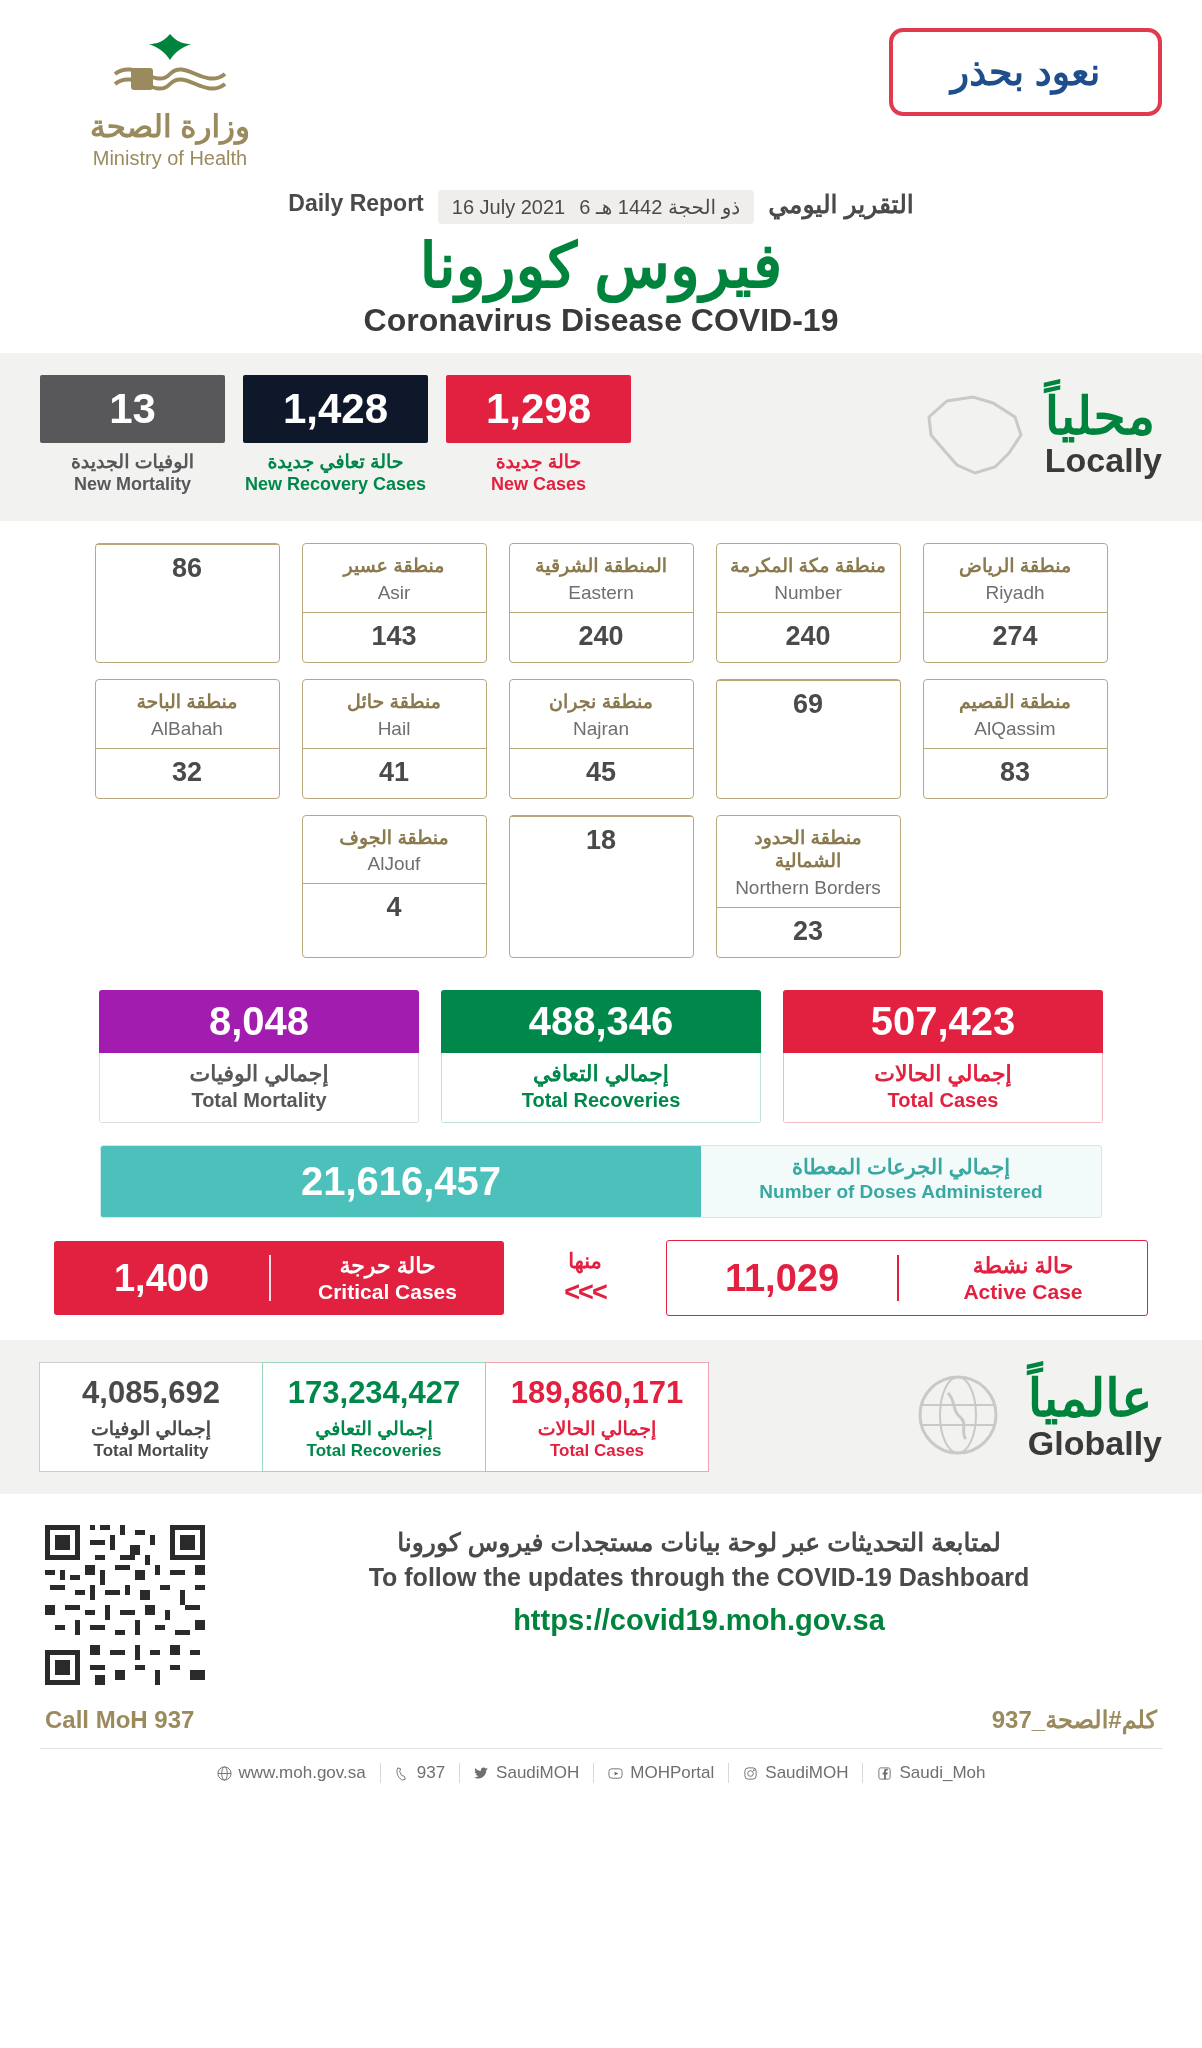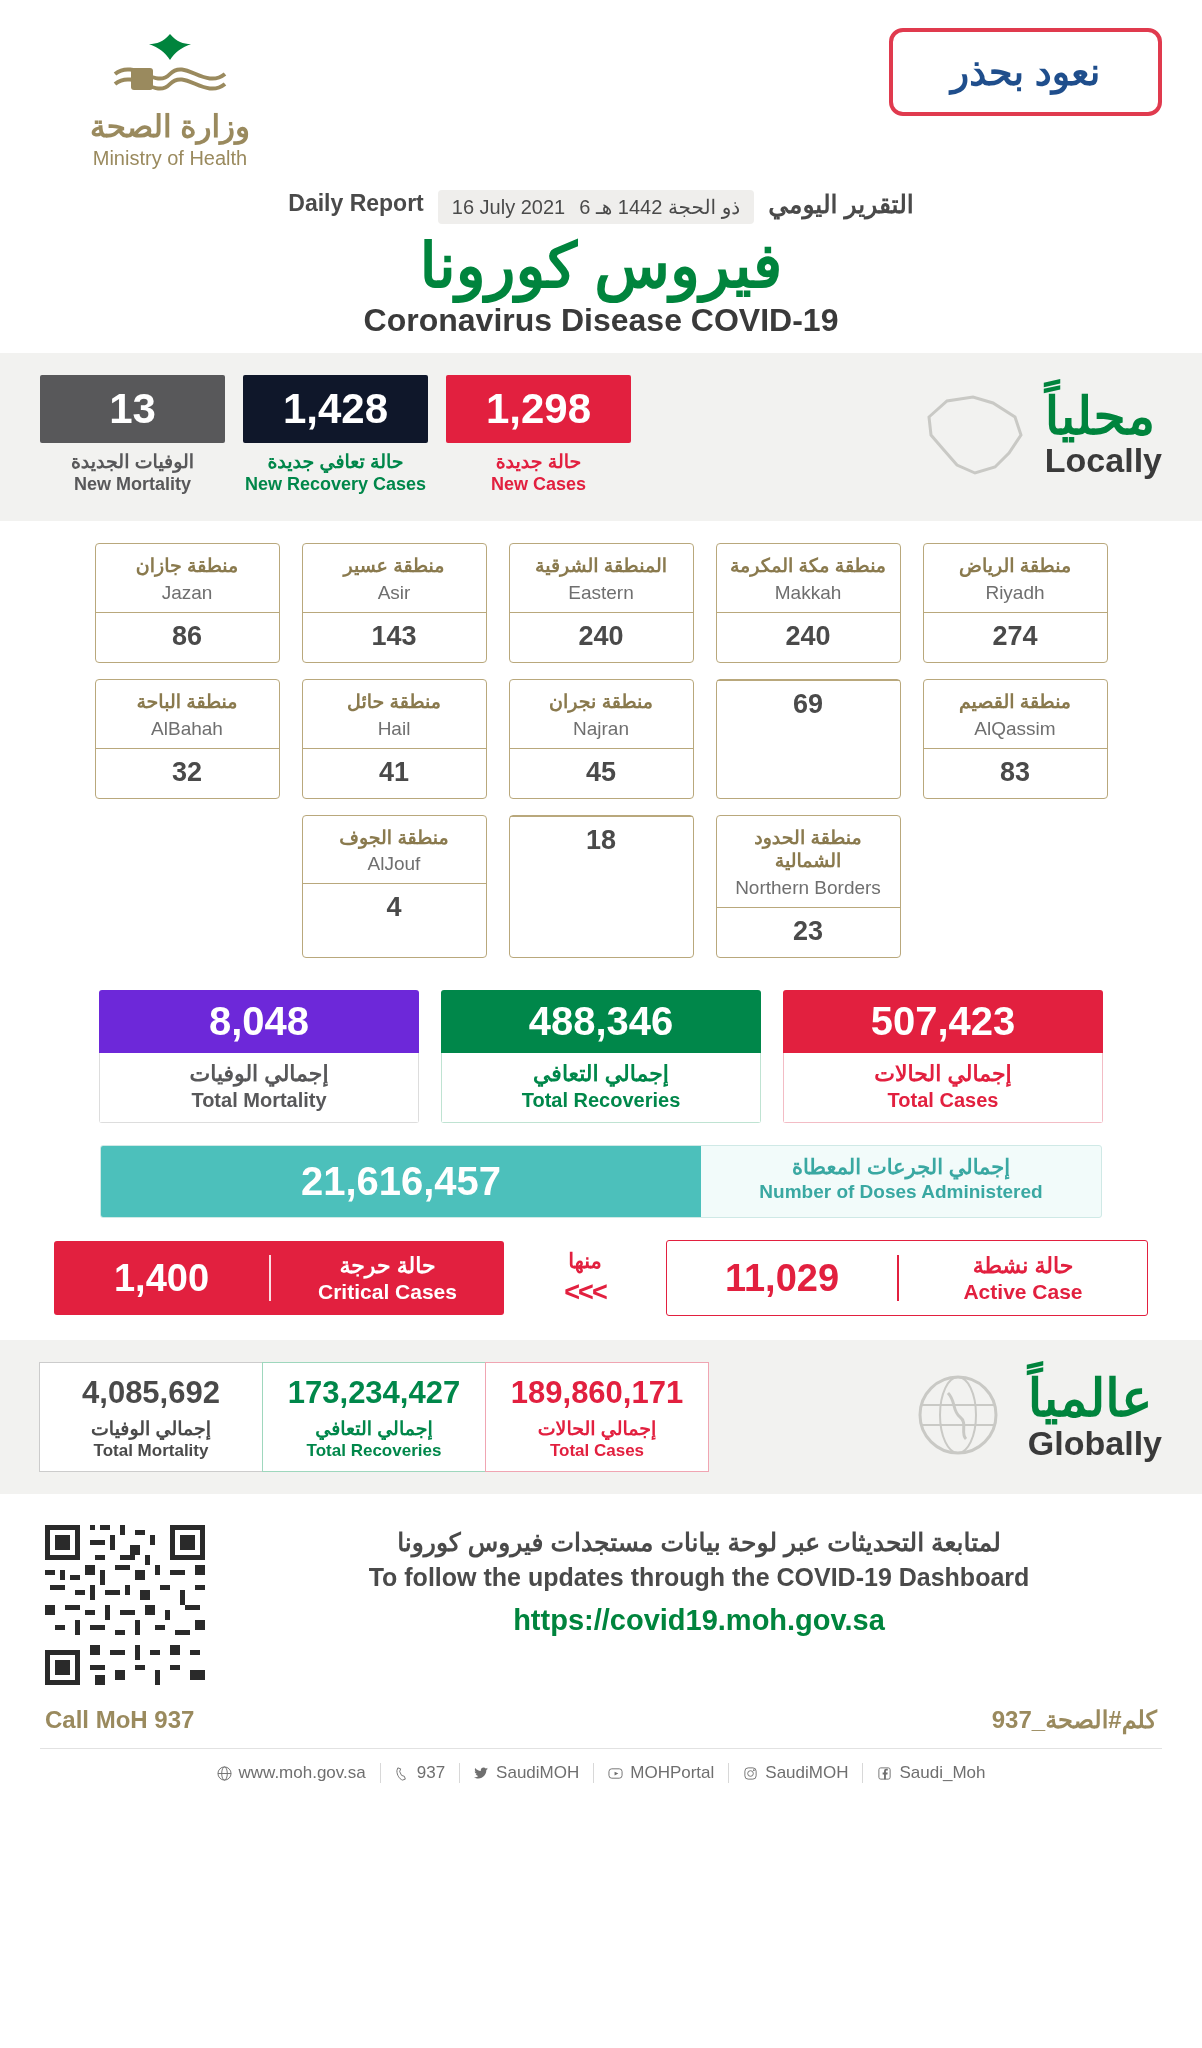--- a/index.html
+++ b/index.html
@@ -181,24 +181,20 @@
         <div class="band-ar">محلياً</div>
         <div class="band-en">Locally</div>
       </div>
     </div>
   </div>
 
   <div class="regions">
 
     <div class="reg-row">
       <div class="reg-card">
-        <div class="reg-top">
-          <div class="reg-ar">منطقة جازان</div>
-          <div class="reg-en">Jazan</div>
-        </div>
         <div class="reg-sep"></div>
         <div class="reg-num">86</div>
       </div>
       <div class="reg-card">
         <div class="reg-top">
           <div class="reg-ar">منطقة عسير</div>
           <div class="reg-en">Asir</div>
         </div>
         <div class="reg-sep"></div>
         <div class="reg-num">143</div>
@@ -207,21 +203,21 @@
         <div class="reg-top">
           <div class="reg-ar">المنطقة الشرقية</div>
           <div class="reg-en">Eastern</div>
         </div>
         <div class="reg-sep"></div>
         <div class="reg-num">240</div>
       </div>
       <div class="reg-card">
         <div class="reg-top">
           <div class="reg-ar">منطقة مكة المكرمة</div>
-          <div class="reg-en">Makkah</div>
+          <div class="reg-en">Number</div>
         </div>
         <div class="reg-sep"></div>
         <div class="reg-num">240</div>
       </div>
       <div class="reg-card">
         <div class="reg-top">
           <div class="reg-ar">منطقة الرياض</div>
           <div class="reg-en">Riyadh</div>
         </div>
         <div class="reg-sep"></div>
@@ -287,21 +283,21 @@
           <div class="reg-en">Northern Borders</div>
         </div>
         <div class="reg-sep"></div>
         <div class="reg-num">23</div>
       </div>
     </div>
   </div>
 
   <div class="totals">
     <div class="tot-card">
-      <div class="tot-num gray" style="background:#6d28d9">8,048</div>
+      <div class="tot-num gray" style="background:#a21caf">8,048</div>
       <div class="tot-body">
         <div class="tot-ar gray-t">إجمالي الوفيات</div>
         <div class="tot-en gray-t">Total Mortality</div>
       </div>
     </div>
     <div class="tot-card">
       <div class="tot-num" style="background:#00874a">488,346</div>
       <div class="tot-body" style="border-color:#bfe3d2">
         <div class="tot-ar green-t">إجمالي التعافي</div>
         <div class="tot-en green-t">Total Recoveries</div>

